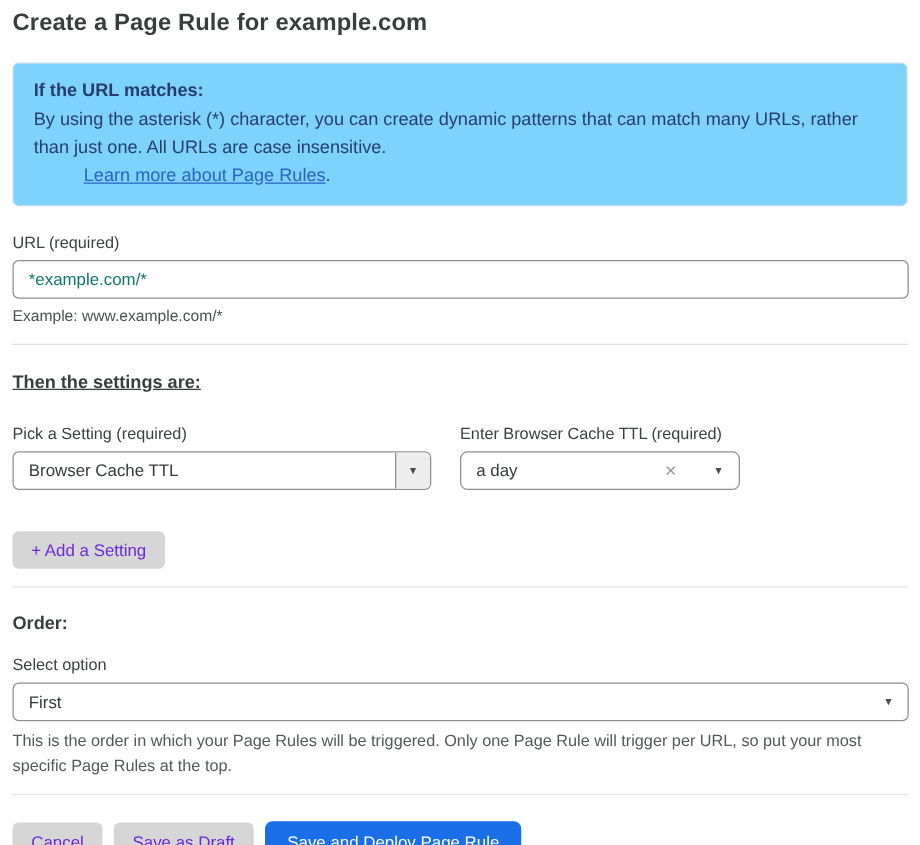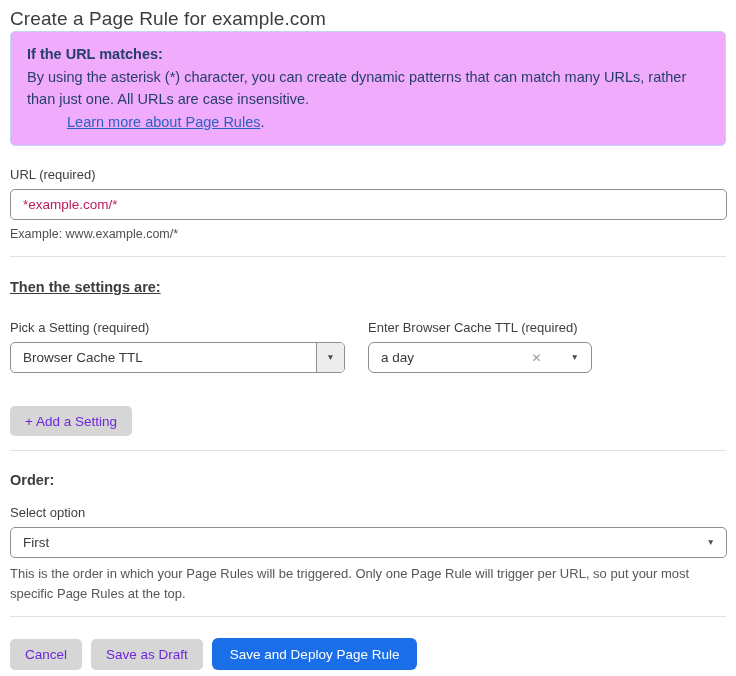--- a/index.html
+++ b/index.html
@@ -8,28 +8,28 @@
     width: 736px;
     height: 676px;
     font-family: "Liberation Sans", "DejaVu Sans", sans-serif;
     color: #36393a;
     overflow: hidden;
   }
   .container { padding: 8px 10px 0 10px; }
 
   .page-title {
     font-size: 19px;
-    font-weight: 400;
+    font-weight: 700;
     color: #3a3d3e;
     letter-spacing: 0.1px;
-    margin-bottom: 1px;
+    margin-bottom: 20px;
   }
 
   .info-box {
-    background: #f0abfc;
+    background: #7dd3fc;
     border: 1px solid #bdd9f1;
     border-radius: 5px;
     padding: 11px 16px 12px 16px;
     font-size: 14.5px;
     line-height: 22.5px;
     color: #263e6d;
   }
   .info-box .info-heading { font-weight: 700; }
   .info-box a.info-link {
     color: #2a63c0;
@@ -46,21 +46,21 @@
   .url-label { margin-top: 21px; }
 
   .text-input {
     margin-top: 7px;
     width: 717px;
     height: 31px;
     border: 1px solid #8f8f8f;
     border-radius: 5px;
     padding: 0 12px;
     font-size: 13.5px;
-    color: #be185d;
+    color: #0f766e;
     font-family: "Liberation Sans", "DejaVu Sans", sans-serif;
     outline: none;
     display: block;
     background: #fff;
   }
 
   .helper-text {
     margin-top: 7px;
     font-size: 12.5px;
     color: #4d5052;

